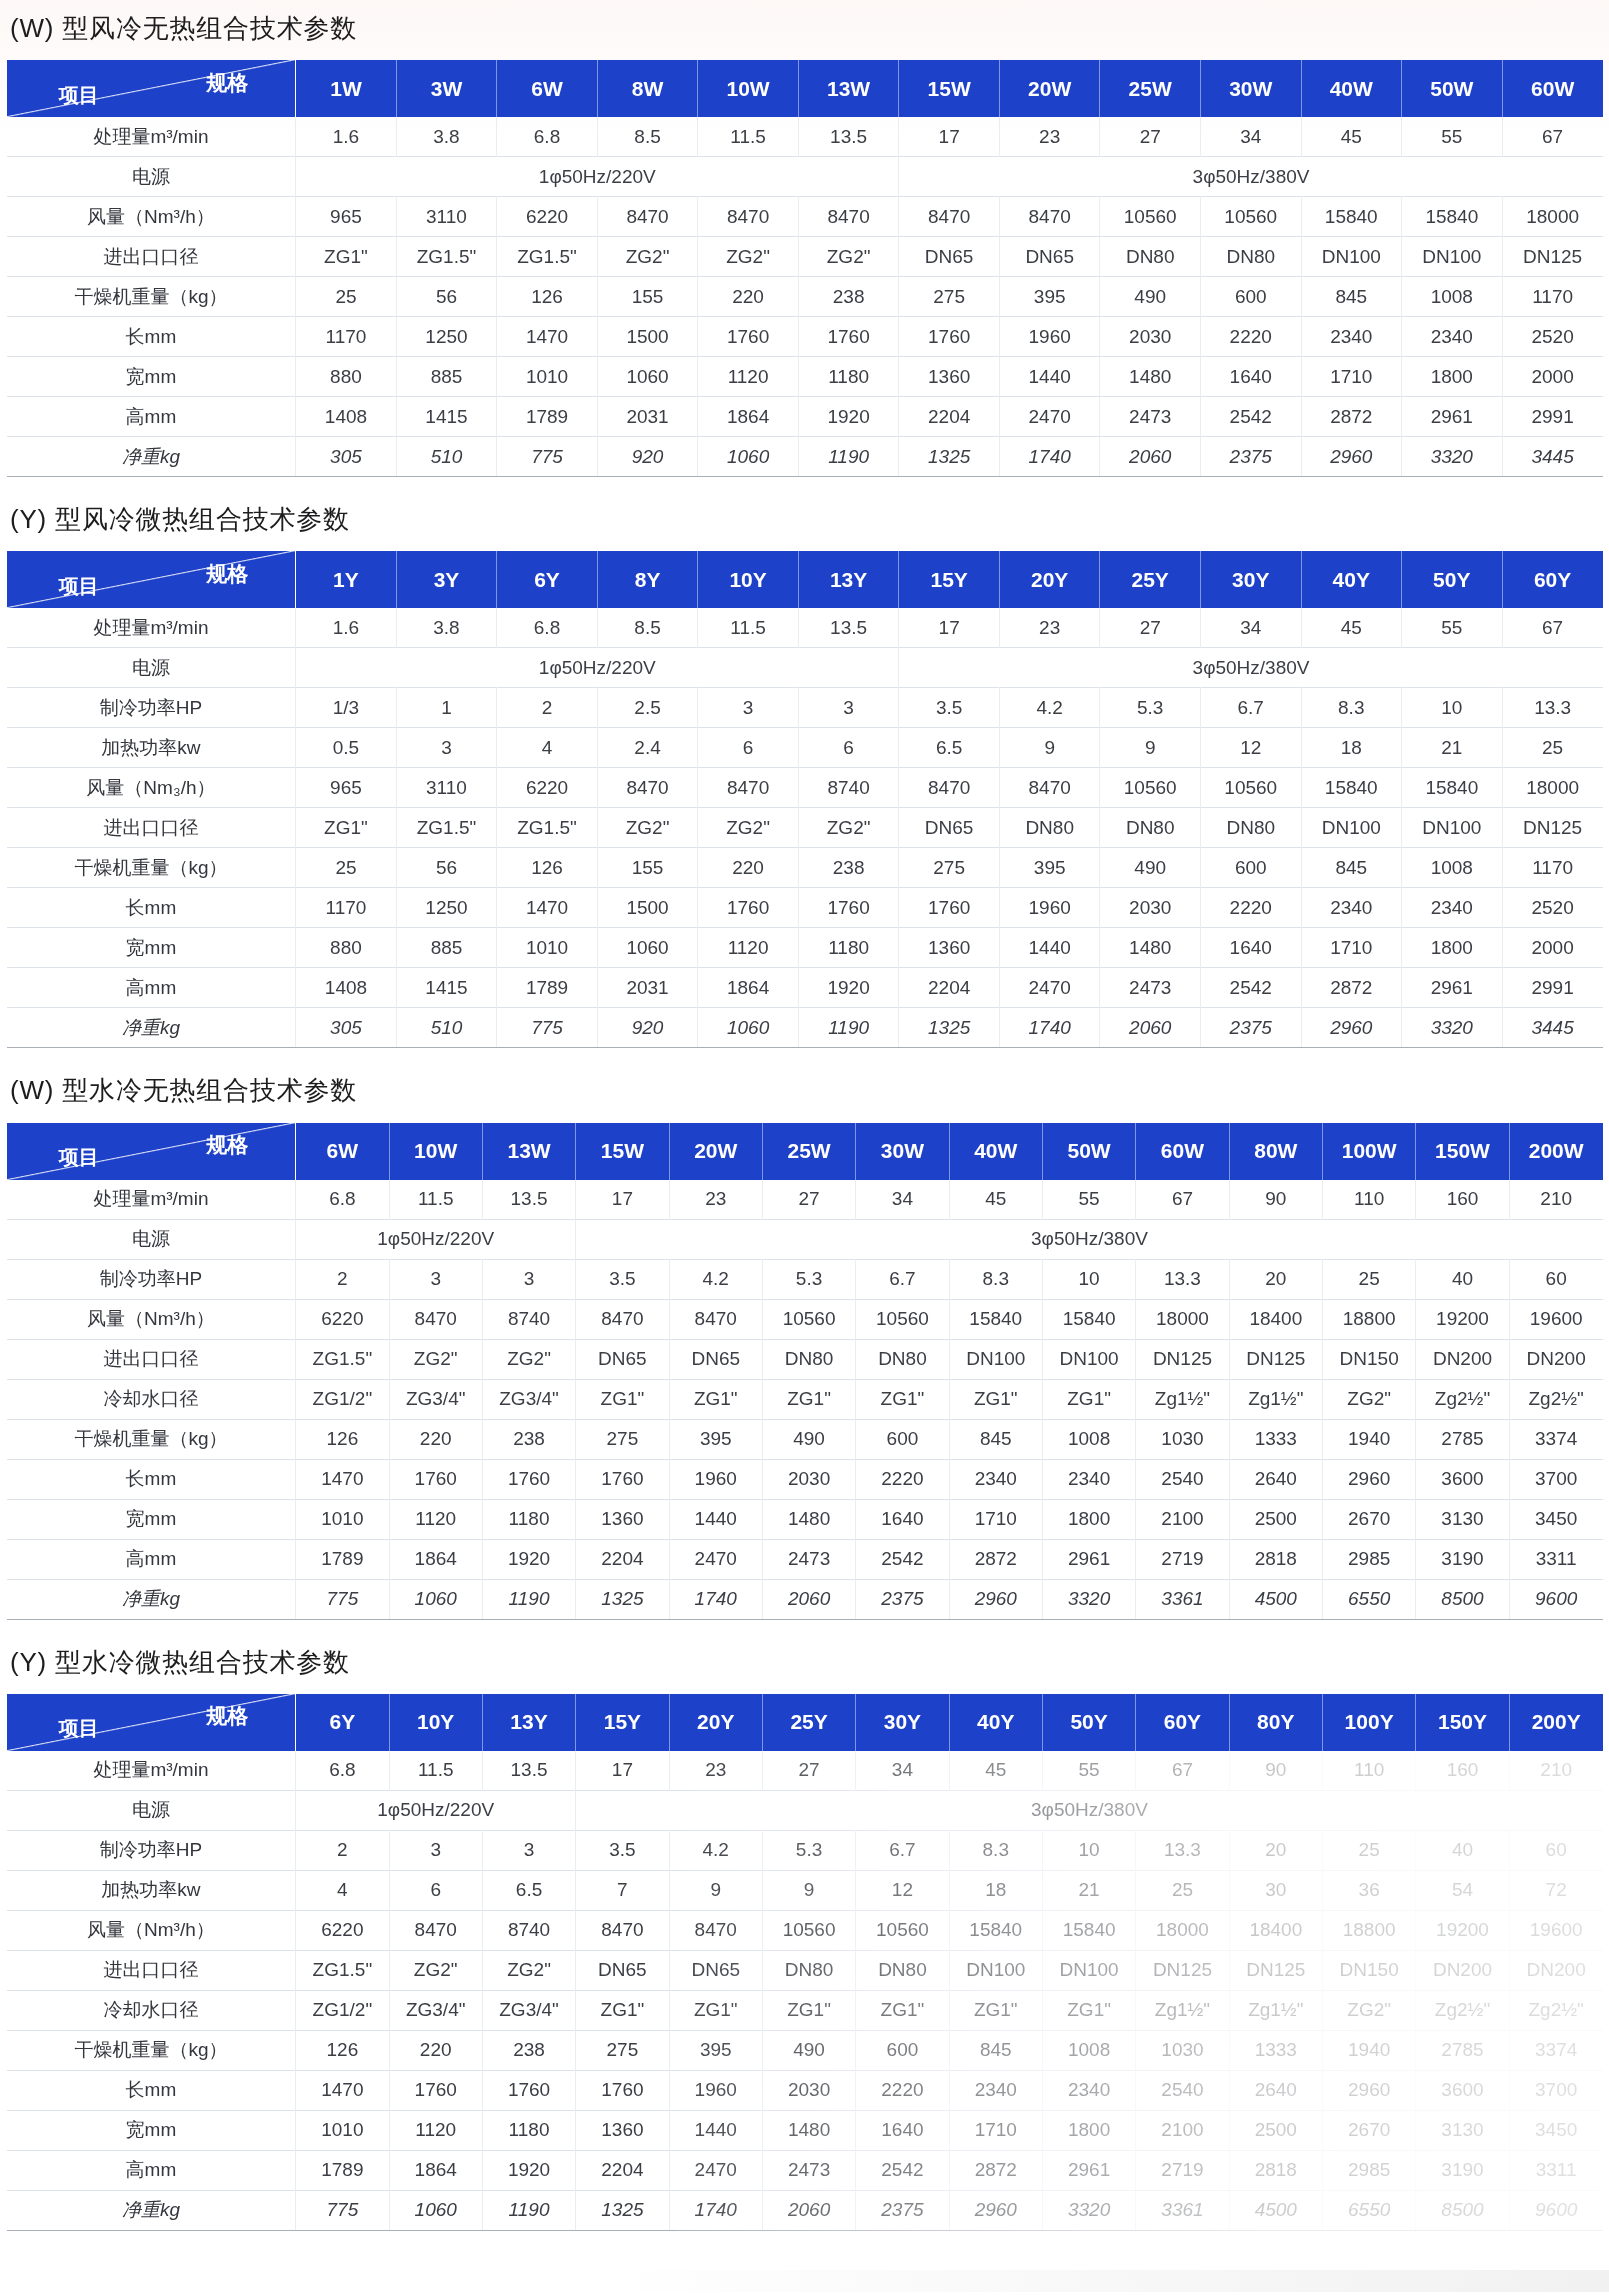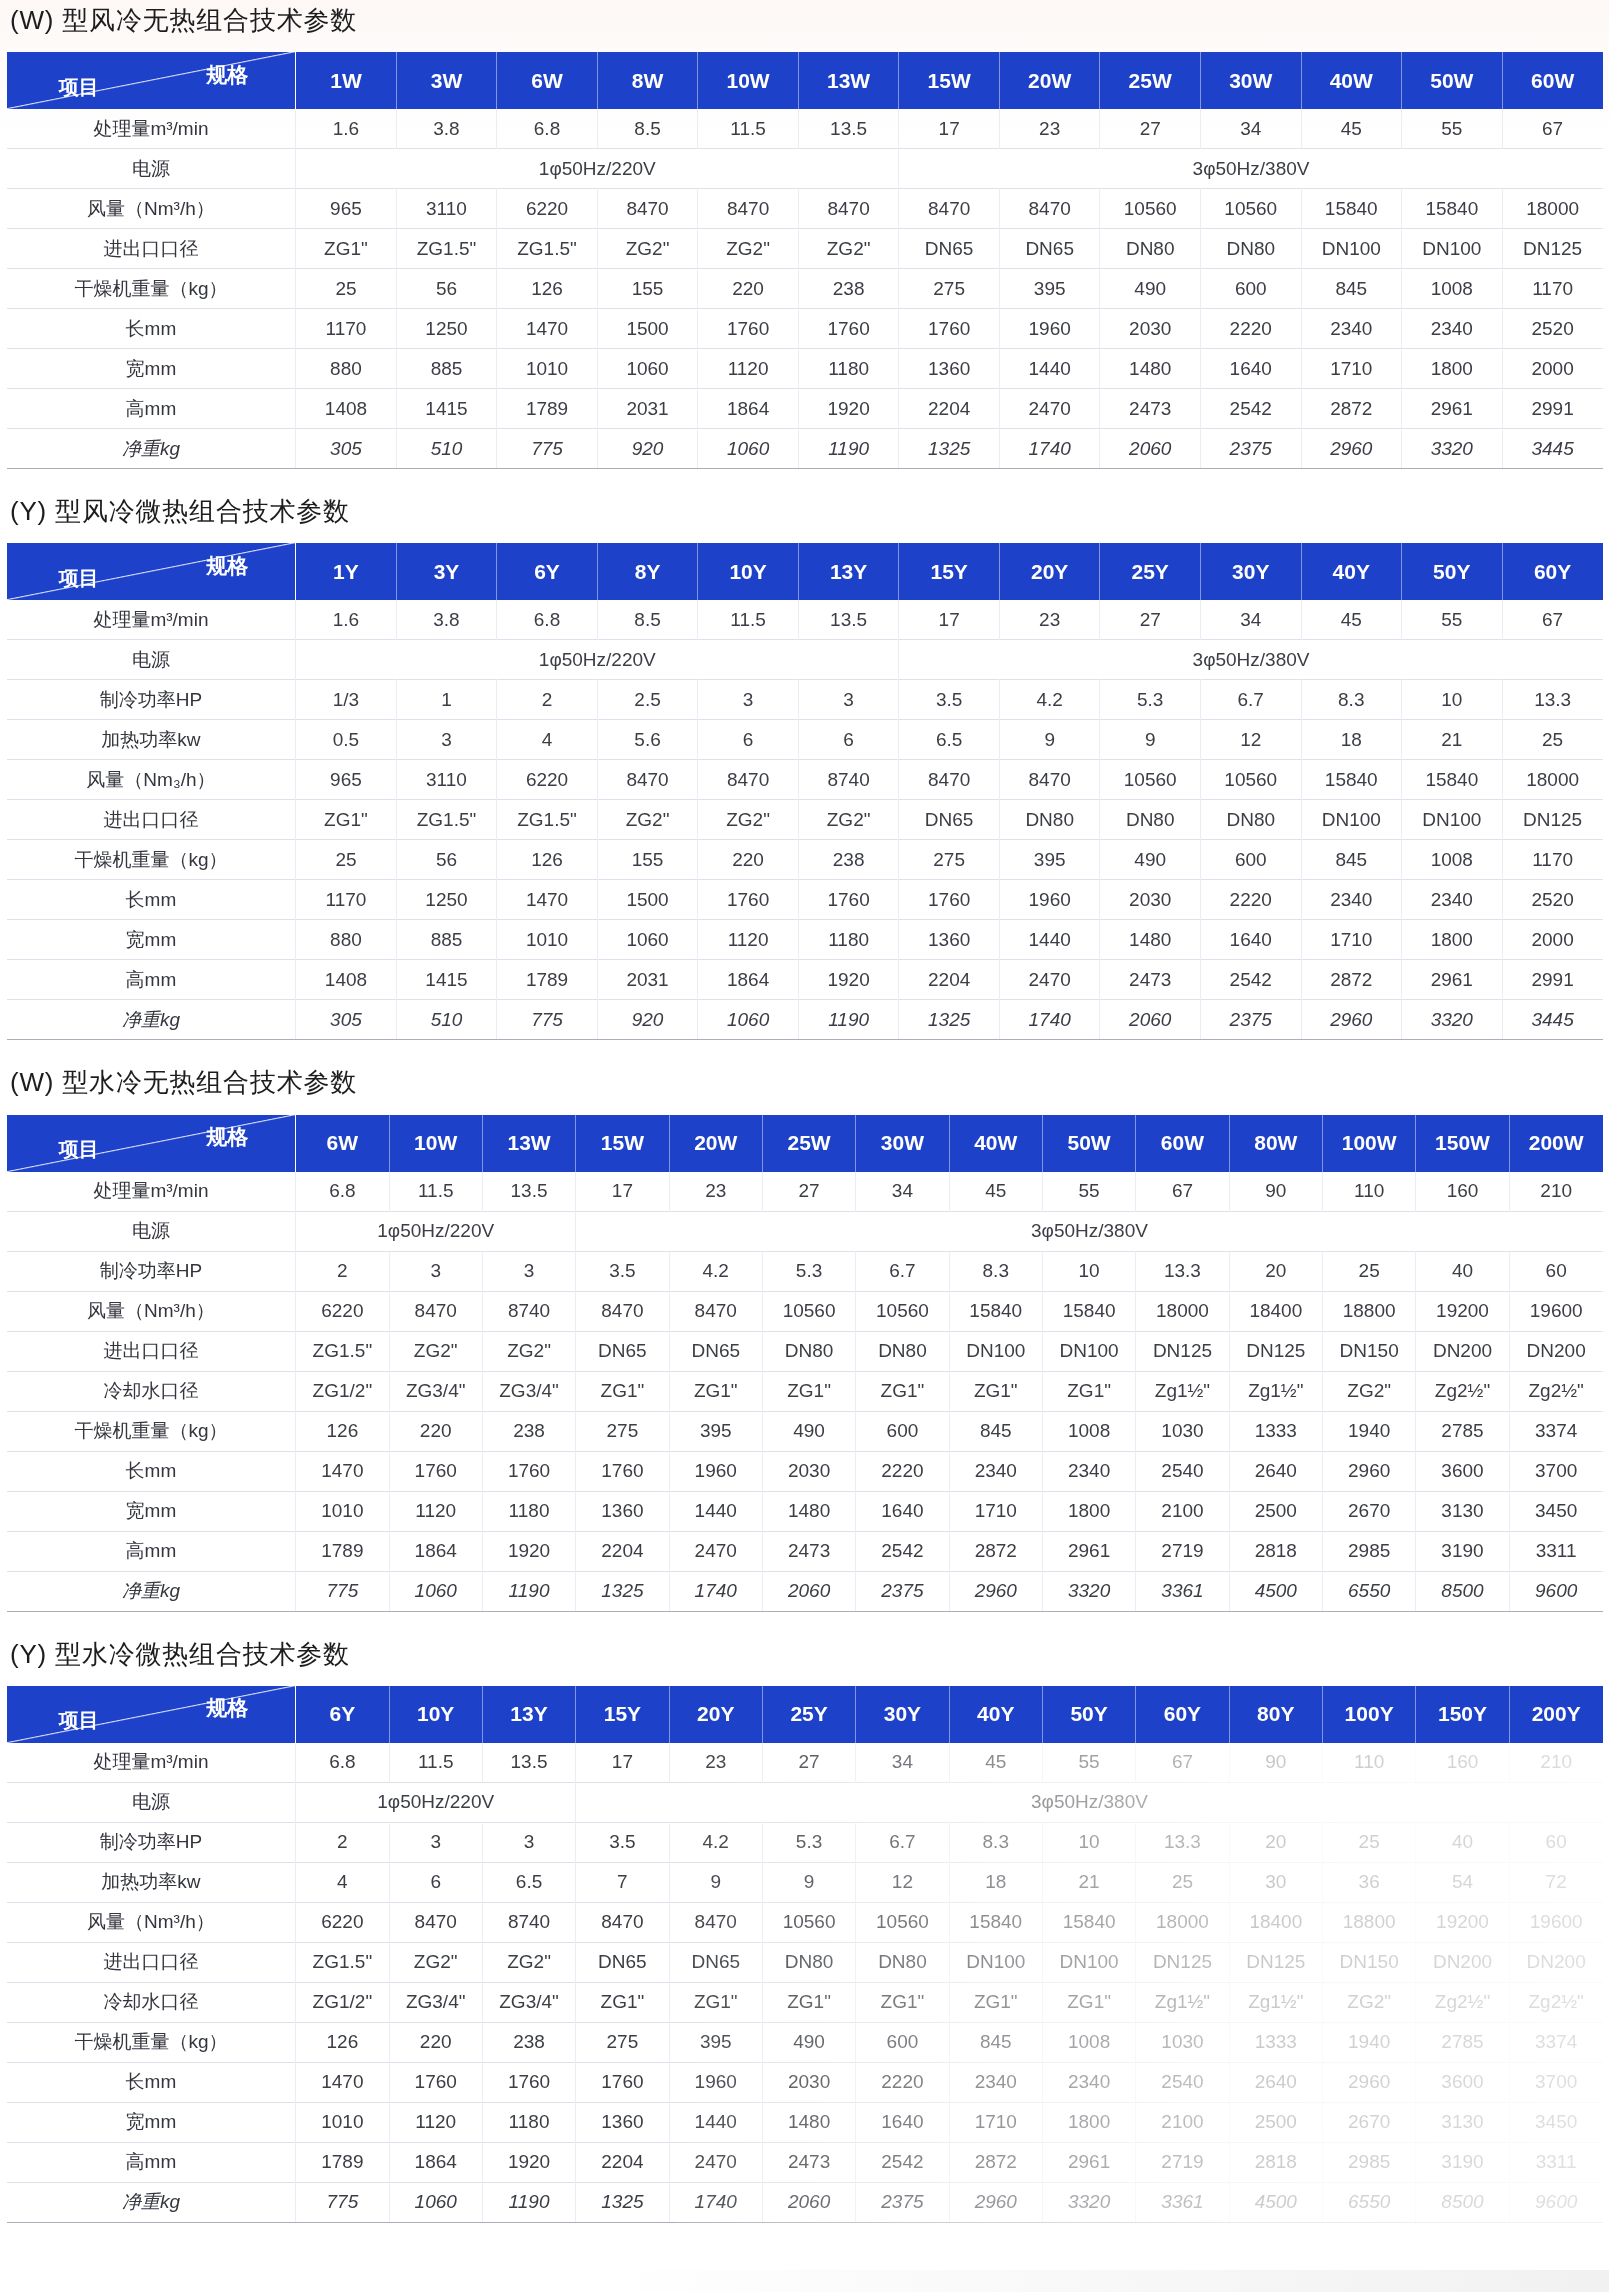--- a/index.html
+++ b/index.html
@@ -6,21 +6,21 @@
   body{
     width:1609px;height:2295px;position:relative;overflow:hidden;
     background:#ffffff;
     font-family:"Liberation Sans","DejaVu Sans",sans-serif;
   }
   .page{position:absolute;inset:0;background:linear-gradient(180deg,#fdf8f6 0px,#ffffff 142px);}
   .sec-title{
     font-size:26px;font-weight:500;color:#1d1d1f;
     margin:25px 0 14.2px 10px;letter-spacing:0.8px;line-height:35px;
   }
-  .sec:first-of-type .sec-title{margin-top:3px;}
+  .sec:first-of-type .sec-title{margin-top:11px;}
   .twrap{position:relative;margin:0 6.7px;width:1596px;}
   table.spec-table{border-collapse:collapse;table-layout:fixed;width:1596px;}
   .spec-table thead th{
     background-color:#1d41c8;color:#ffffff;font-size:21px;font-weight:700;
     height:57px;padding:0;border-right:0.8px solid rgba(255,255,255,.45);
   }
   .spec-table thead th:last-child{border-right:none;}
   .spec-table th.corner{
     position:relative;
     background-image:linear-gradient(to bottom right,
@@ -316,21 +316,21 @@
               <td>6.7</td>
               <td>8.3</td>
               <td>10</td>
               <td>13.3</td>
             </tr>
             <tr>
               <td class="rlabel">加热功率kw</td>
               <td>0.5</td>
               <td>3</td>
               <td>4</td>
-              <td>5.6</td>
+              <td>2.4</td>
               <td>6</td>
               <td>6</td>
               <td>6.5</td>
               <td>9</td>
               <td>9</td>
               <td>12</td>
               <td>18</td>
               <td>21</td>
               <td>25</td>
             </tr>

